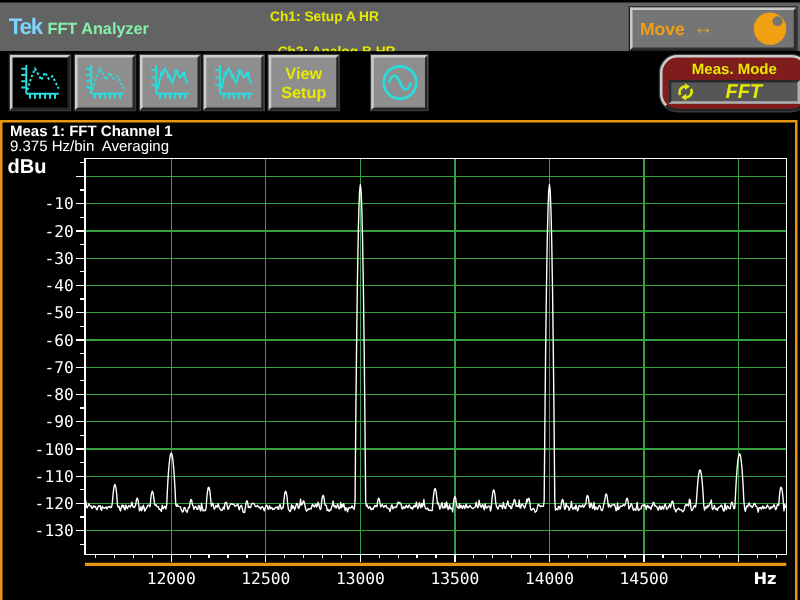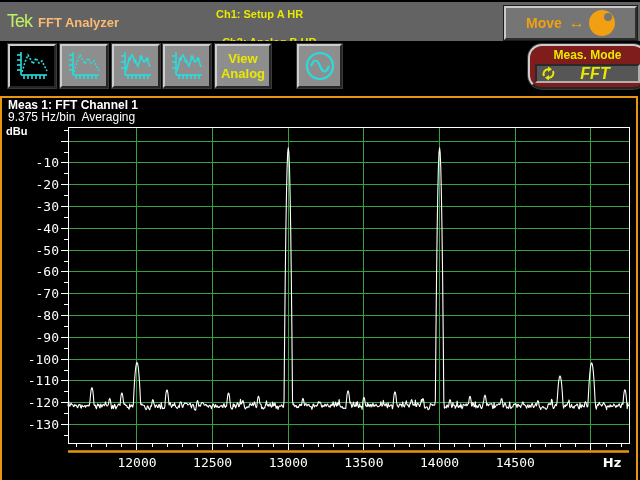--- a/index.html
+++ b/index.html
@@ -2,27 +2,27 @@
 <html><head>
 <meta charset="utf-8">
 <style>
   html,body{margin:0;padding:0;background:#000;width:640px;height:480px;overflow:hidden;
     font-family:"Liberation Sans",sans-serif;-webkit-font-smoothing:none;}
   *{box-sizing:border-box;}
 
   
   #titlebar{position:absolute;left:0;top:0;width:640px;height:41px;background:#636363;
     border-top:2px solid #000;}
-  .tek-logo{position:absolute;left:7px;top:9px;color:#bef264;font-size:18px;font-weight:normal;letter-spacing:-1px;}
-  .app-title{position:absolute;left:38px;top:13px;color:#fdba74;font-size:13px;font-weight:bold;}
+  .tek-logo{position:absolute;left:7px;top:9px;color:#7dd3fc;font-size:18px;font-weight:bold;letter-spacing:-1px;}
+  .app-title{position:absolute;left:38px;top:13px;color:#86efac;font-size:13px;font-weight:bold;}
   .ch-info{position:absolute;left:216px;top:5px;color:#e9e900;font-size:11px;font-weight:bold;line-height:14px;white-space:pre;}
   .move-btn{position:absolute;left:504px;top:4px;width:133px;height:34px;background:#757575;
     border-top:2px solid #c9c9c9;border-left:2px solid #c9c9c9;
     border-bottom:2px solid #2e2e2e;border-right:2px solid #2e2e2e;
-    box-shadow:0 0 0 1px #1c1c1c;display:flex;align-items:center;padding:0 20px;cursor:pointer;}
+    box-shadow:0 0 0 1px #1c1c1c;display:flex;align-items:center;padding:0 6px;cursor:pointer;}
   .move-label{color:#f0a010;font-size:14px;font-weight:bold;}
   .move-arrow{color:#f0a010;font-size:16px;font-weight:bold;margin-left:7px;line-height:1;}
   .move-knob{margin-left:auto;width:26px;height:26px;border-radius:50%;background:#f0a010;position:relative;}
   .move-knob .hole{position:absolute;left:15px;top:3px;width:8px;height:8px;border-radius:50%;background:#757575;}
 
   
   #toolbar{position:absolute;left:0;top:41px;width:640px;height:55px;background:#000;}
   .tool-button{position:absolute;top:3px;height:44px;background:#8e8e8e;
     border-top:2px solid #cdcdcd;border-left:2px solid #cdcdcd;
     border-bottom:2px solid #262626;border-right:2px solid #262626;
@@ -37,21 +37,21 @@
     border-top:2px solid #2a2a2a;border-left:2px solid #2a2a2a;
     border-bottom:2px solid #b0b0b0;border-right:2px solid #b0b0b0;
     display:flex;align-items:center;padding:0 4px;cursor:pointer;}
   .mm-value{flex:1;text-align:center;color:#e9e900;font-size:16px;font-weight:bold;font-style:italic;}
 
   
   #main-panel{position:absolute;left:0;top:96px;width:638px;height:430px;background:#000;
     border:2px solid #e8960f;}
   .meas-title{position:absolute;left:6px;top:1px;color:#fff;font-size:12px;font-weight:bold;line-height:13px;white-space:pre;}
   .meas-subtitle{position:absolute;left:6px;top:13px;color:#fff;font-size:12px;font-weight:normal;line-height:13px;white-space:pre;}
-  .dbu-label{position:absolute;left:4px;top:27px;color:#fff;font-size:11px;font-weight:bold;}
+  .dbu-label{position:absolute;left:4px;top:27px;color:#fff;font-size:16px;font-weight:bold;}
   #fft-chart{position:absolute;left:0;top:0;}
 </style>
 </head>
 <body>
 
 <div id="titlebar">
   <div class="tek-logo">Tek</div>
   <div class="app-title">FFT Analyzer</div>
   <div class="ch-info"><span>Ch1: Setup A HR</span><br>
   <span>Ch2: Analog B HR</span></div>
@@ -146,21 +146,21 @@
       <g fill="#2adddd">
         <rect x="10" y="7.5" width="3" height="3"></rect>
           <rect x="15.5" y="9.5" width="3" height="3"></rect>
           <rect x="21.5" y="5.5" width="3" height="3"></rect>
           <rect x="27.5" y="7.5" width="3" height="3"></rect>
       </g>
     </svg>
   </div>
   <div class="tool-button vs-btn" style="left:215px;width:56px;">
     <span>View</span>
-    <span>Analog</span>
+    <span>Setup</span>
   </div>
   <div class="tool-button" style="left:297px;width:45px;">
     <svg width="36" height="36" viewBox="0 0 36 36">
       <circle cx="18" cy="18" r="13" stroke="#2adddd" stroke-width="2.2" fill="none"></circle>
       <path d="M9,18 Q13.5,7 18,18 Q22.5,29 27,18" stroke="#2adddd" stroke-width="2.2" fill="none"></path>
     </svg>
   </div>
   <div class="mm-panel">
     <div class="mm-label">Meas. Mode</div>
     <div class="mm-inner">

